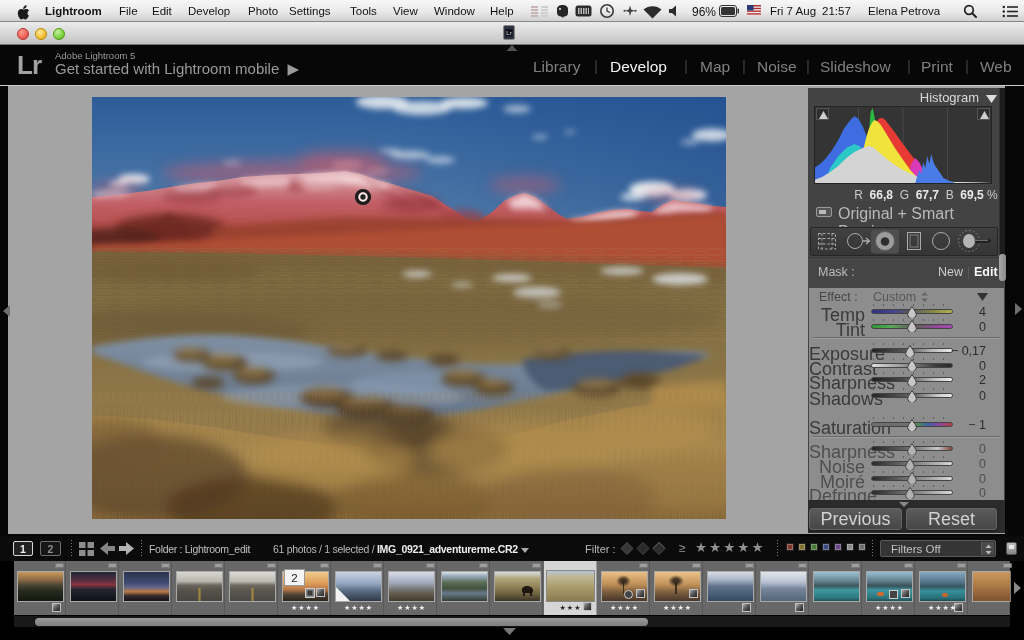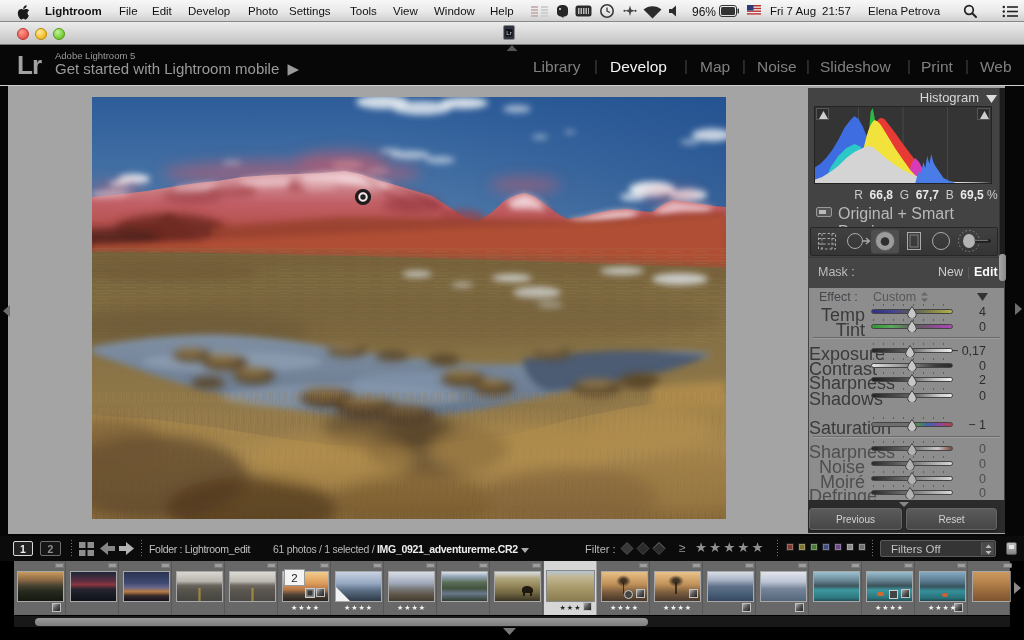--- a/index.html
+++ b/index.html
@@ -45,21 +45,21 @@
   #maskrow { left:0; top:169px; width:197px; height:31px; background:#454545; border-top:1px solid #393939; }
   #fxpanel { left:1px; top:200px; width:195px; height:212px; background:#8d8d8d; }
   .slbl { position:absolute; left:0; width:56px; text-align:right; font-size:18px; color:#3a3a3a; }
   .sval { position:absolute; right:14px; font-size:12.5px; color:#2d2d2d; width:50px; text-align:right;}
   .strack { position:absolute; left:62px; width:82px; height:5px; top:4px; border:1px solid #444; border-radius:2.5px; }
   .ticks { position:absolute; left:64px; width:80px; height:2px; top:-1px;
      background:repeating-linear-gradient(90deg,#5e5e5e 0 1px,transparent 1px 10px); }
   .sthumb { position:absolute; top:0.5px; }
   .srow { position:absolute; left:0; width:191px; height:14px; }
   .btn { position:absolute; height:22px; background:linear-gradient(#5b5b5b,#464646);
-     border:1px solid #666; border-radius:3px; color:#d2d2d2; font-size:10px;
+     border:1px solid #666; border-radius:3px; color:#d2d2d2; font-size:18px;
      text-align:center; line-height:21px; box-shadow:0 1px 2px rgba(0,0,0,.5); }
   #rscroll { position:absolute; left:999px; top:2px; width:6px; height:169px; background:#1c1c1c; border-left:1px solid #333; }
   #rthumb { position:absolute; left:999px; top:168px; width:7px; height:27px; background:linear-gradient(90deg,#a8a8a8,#8a8a8a); border-radius:3px; }
   #rblack { position:absolute; left:1005px; top:0; width:19px; height:451px; background:#060606; }
 
   
   #btoolbar { left:0; top:536px; width:1024px; height:25px; background:#0b0b0b; color:#b5b5b5; }
   
   #filmstrip { left:14px; top:561px; width:996px; height:54px; background:#686868; }
   #hscroll { left:14px; top:616px; width:996px; height:11px; background:#181818; }

